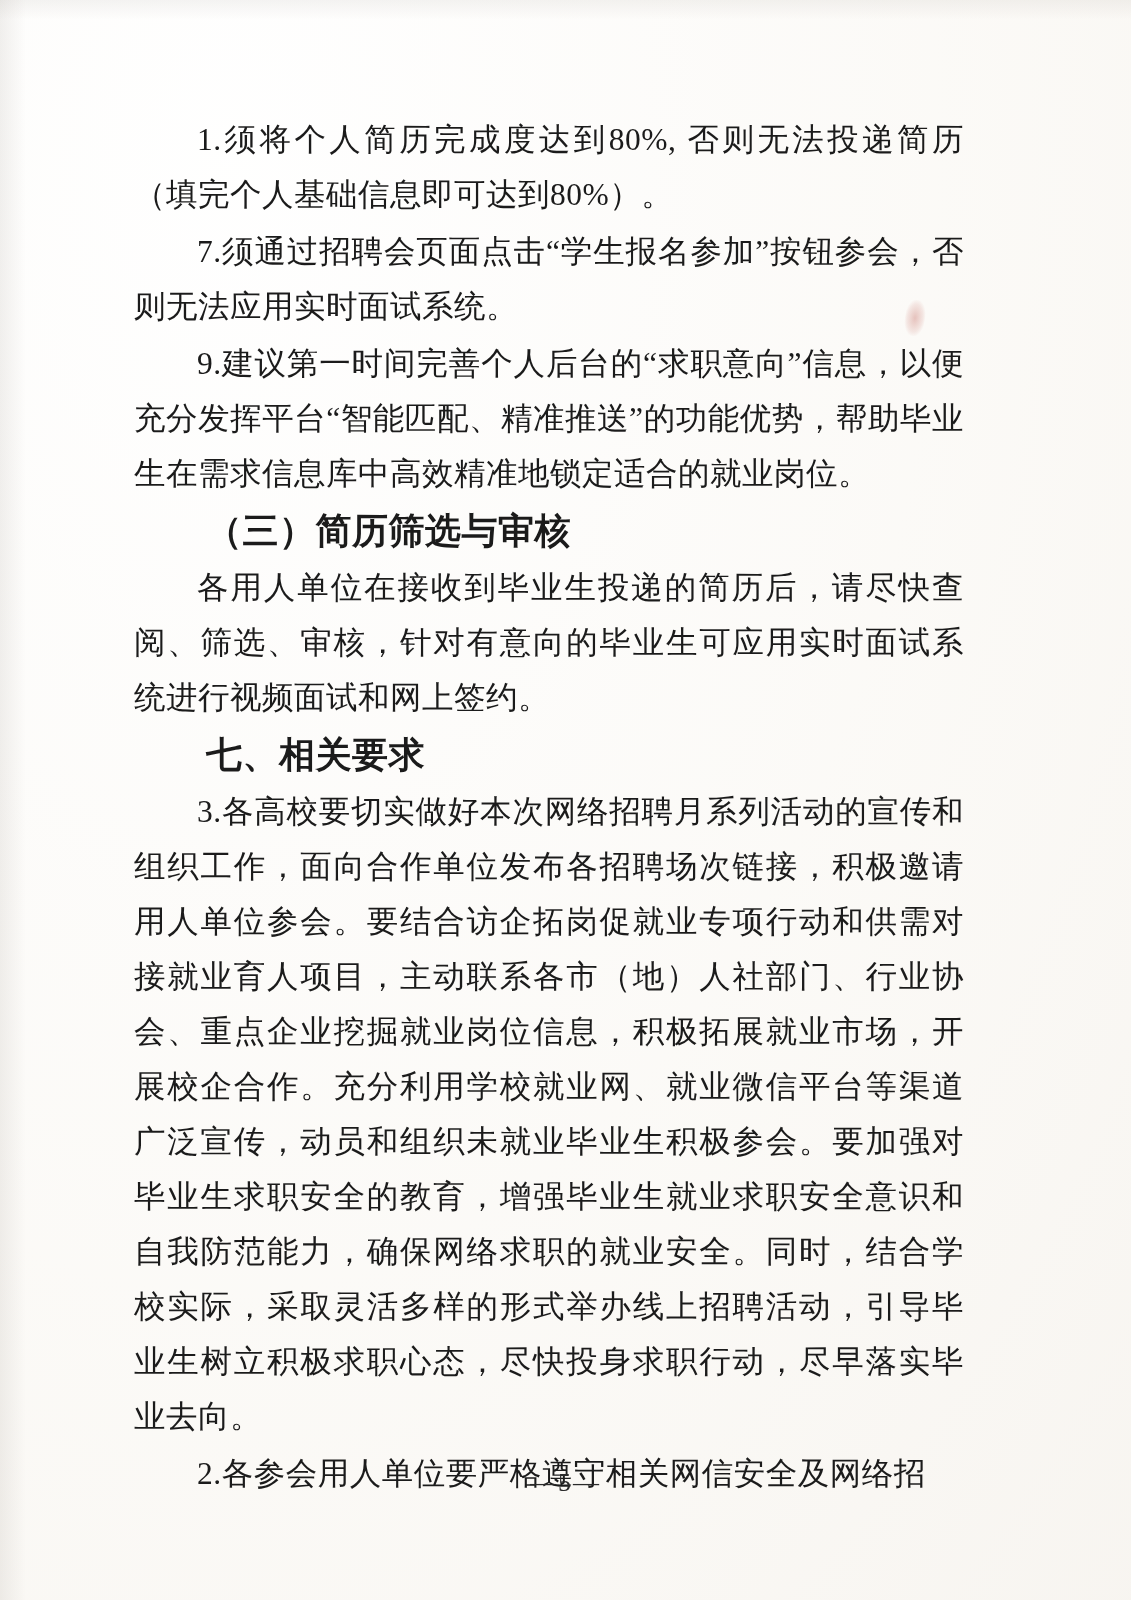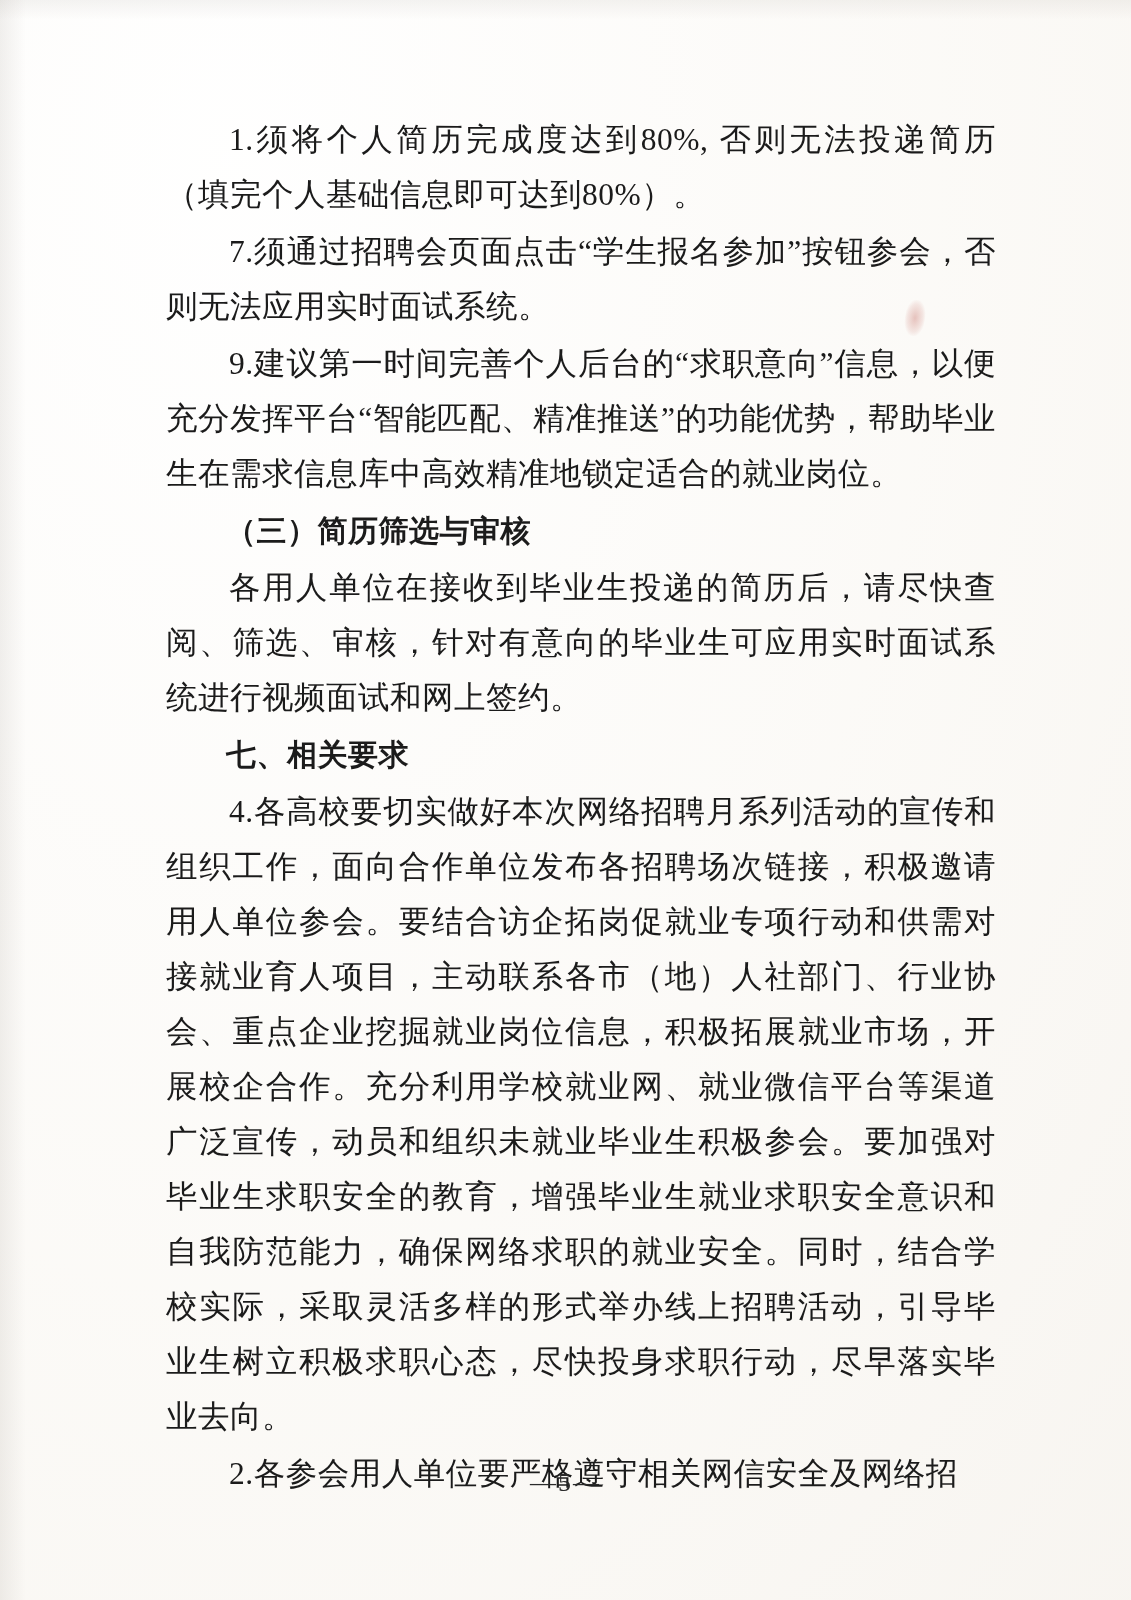--- a/index.html
+++ b/index.html
@@ -20,37 +20,37 @@
   
   .paper-tint {
     position: absolute;
     inset: 0;
     background:
       radial-gradient(ellipse at 20% 10%, rgba(255,255,255,0.9) 0%, rgba(250,248,244,0.6) 60%, rgba(246,243,238,0.8) 100%);
     pointer-events: none;
   }
   .content {
     position: absolute;
-    left: 166px;
+    left: 134px;
     top: 112px;
     width: 830px;
   }
   p.para {
     margin: 0 0 2px 0;
     font-size: 31.5px;
     line-height: 55px;
     letter-spacing: 0.5px;
     text-align: justify;
     text-justify: inter-ideograph;
     text-indent: 2em;
     font-weight: 500;
   }
   p.heading {
     margin: 0 0 2px 0;
-    font-size: 30px;
+    font-size: 36px;
     line-height: 55px;
     letter-spacing: 0.5px;
     text-indent: 2em;
     font-weight: bold;
     font-family: "DejaVu Serif", "Liberation Serif", serif;
   }
   .footer {
     position: absolute;
     left: 0;
     right: 0;
@@ -94,18 +94,18 @@
   <div class="edge-shadow-top"></div>
   <div class="smudge"></div>
 
   <div class="content">
     <p class="para">1.须将个人简历完成度达到80%, 否则无法投递简历（填完个人基础信息即可达到80%）。</p>
     <p class="para">7.须通过招聘会页面点击“学生报名参加”按钮参会，否则无法应用实时面试系统。</p>
     <p class="para">9.建议第一时间完善个人后台的“求职意向”信息，以便充分发挥平台“智能匹配、精准推送”的功能优势，帮助毕业生在需求信息库中高效精准地锁定适合的就业岗位。</p>
     <p class="heading">（三）简历筛选与审核</p>
     <p class="para">各用人单位在接收到毕业生投递的简历后，请尽快查阅、筛选、审核，针对有意向的毕业生可应用实时面试系统进行视频面试和网上签约。</p>
     <p class="heading">七、相关要求</p>
-    <p class="para">4.各高校要切实做好本次网络招聘月系列活动的宣传和组织工作，面向合作单位发布各招聘场次链接，积极邀请用人单位参会。要结合访企拓岗促就业专项行动和供需对接就业育人项目，主动联系各市（地）人社部门、行业协会、重点企业挖掘就业岗位信息，积极拓展就业市场，开展校企合作。充分利用学校就业网、就业微信平台等渠道广泛宣传，动员和组织未就业毕业生积极参会。要加强对毕业生求职安全的教育，增强毕业生就业求职安全意识和自我防范能力，确保网络求职的就业安全。同时，结合学校实际，采取灵活多样的形式举办线上招聘活动，引导毕业生树立积极求职心态，尽快投身求职行动，尽早落实毕业去向。</p>
+    <p class="para">3.各高校要切实做好本次网络招聘月系列活动的宣传和组织工作，面向合作单位发布各招聘场次链接，积极邀请用人单位参会。要结合访企拓岗促就业专项行动和供需对接就业育人项目，主动联系各市（地）人社部门、行业协会、重点企业挖掘就业岗位信息，积极拓展就业市场，开展校企合作。充分利用学校就业网、就业微信平台等渠道广泛宣传，动员和组织未就业毕业生积极参会。要加强对毕业生求职安全的教育，增强毕业生就业求职安全意识和自我防范能力，确保网络求职的就业安全。同时，结合学校实际，采取灵活多样的形式举办线上招聘活动，引导毕业生树立积极求职心态，尽快投身求职行动，尽早落实毕业去向。</p>
     <p class="para">2.各参会用人单位要严格遵守相关网信安全及网络招</p>
   </div>
 
   <div class="footer">—5—</div>
 </div>
 
 </body></html>

